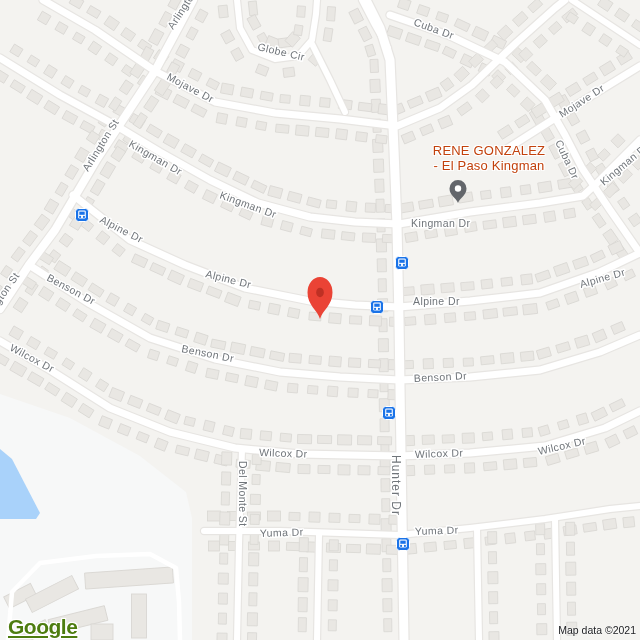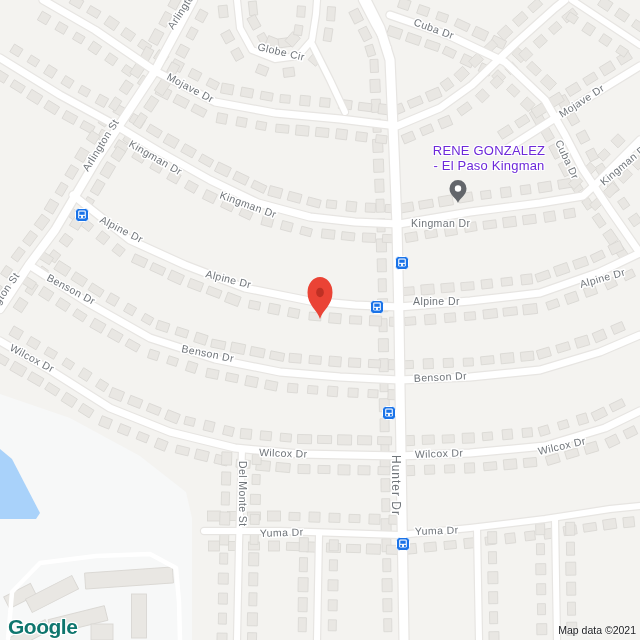--- a/index.html
+++ b/index.html
@@ -667,19 +667,19 @@
           <rect x="-3.8" y="-4.6" width="7.6" height="8.2" rx="1.4" fill="#ffffff"></rect>
           <rect x="-2.7" y="-3.4" width="5.4" height="3.2" fill="#1a73e8"></rect>
           <circle cx="-1.9" cy="1.9" r="1.1" fill="#1a73e8"></circle>
           <circle cx="1.9" cy="1.9" r="1.1" fill="#1a73e8"></circle>
         </g>
         <g transform="translate(320,319) scale(1.47,1.83)">
           <path d="M0,0 C-1.8,-5 -8.5,-7.5 -8.5,-14.5 A8.5,8.5 0 1 1 8.5,-14.5 C8.5,-7.5 1.8,-5 0,0 Z" fill="#ea4335"></path>
           <circle cx="0" cy="-14.5" r="2.6" fill="#992015" opacity="0.55"></circle>
         </g>
       </svg></div>
-  <div id="poi-label" class="overlay" style="color: #6d28d9;">
+  <div id="poi-label" class="overlay" style="color: #c2410c;">
     <div>RENE GONZALEZ</div>
     <div>- El Paso Kingman</div>
   </div>
-  <div id="google-logo" class="overlay" style="color: #0f766e;">Google</div>
+  <div id="google-logo" class="overlay" style="color: #4d7c0f; text-decoration: underline;">Google</div>
   <div id="map-attribution" class="overlay" style="color: rgb(32, 33, 36);">Map data ©2021</div>
 </div>
 
 </body></html>

